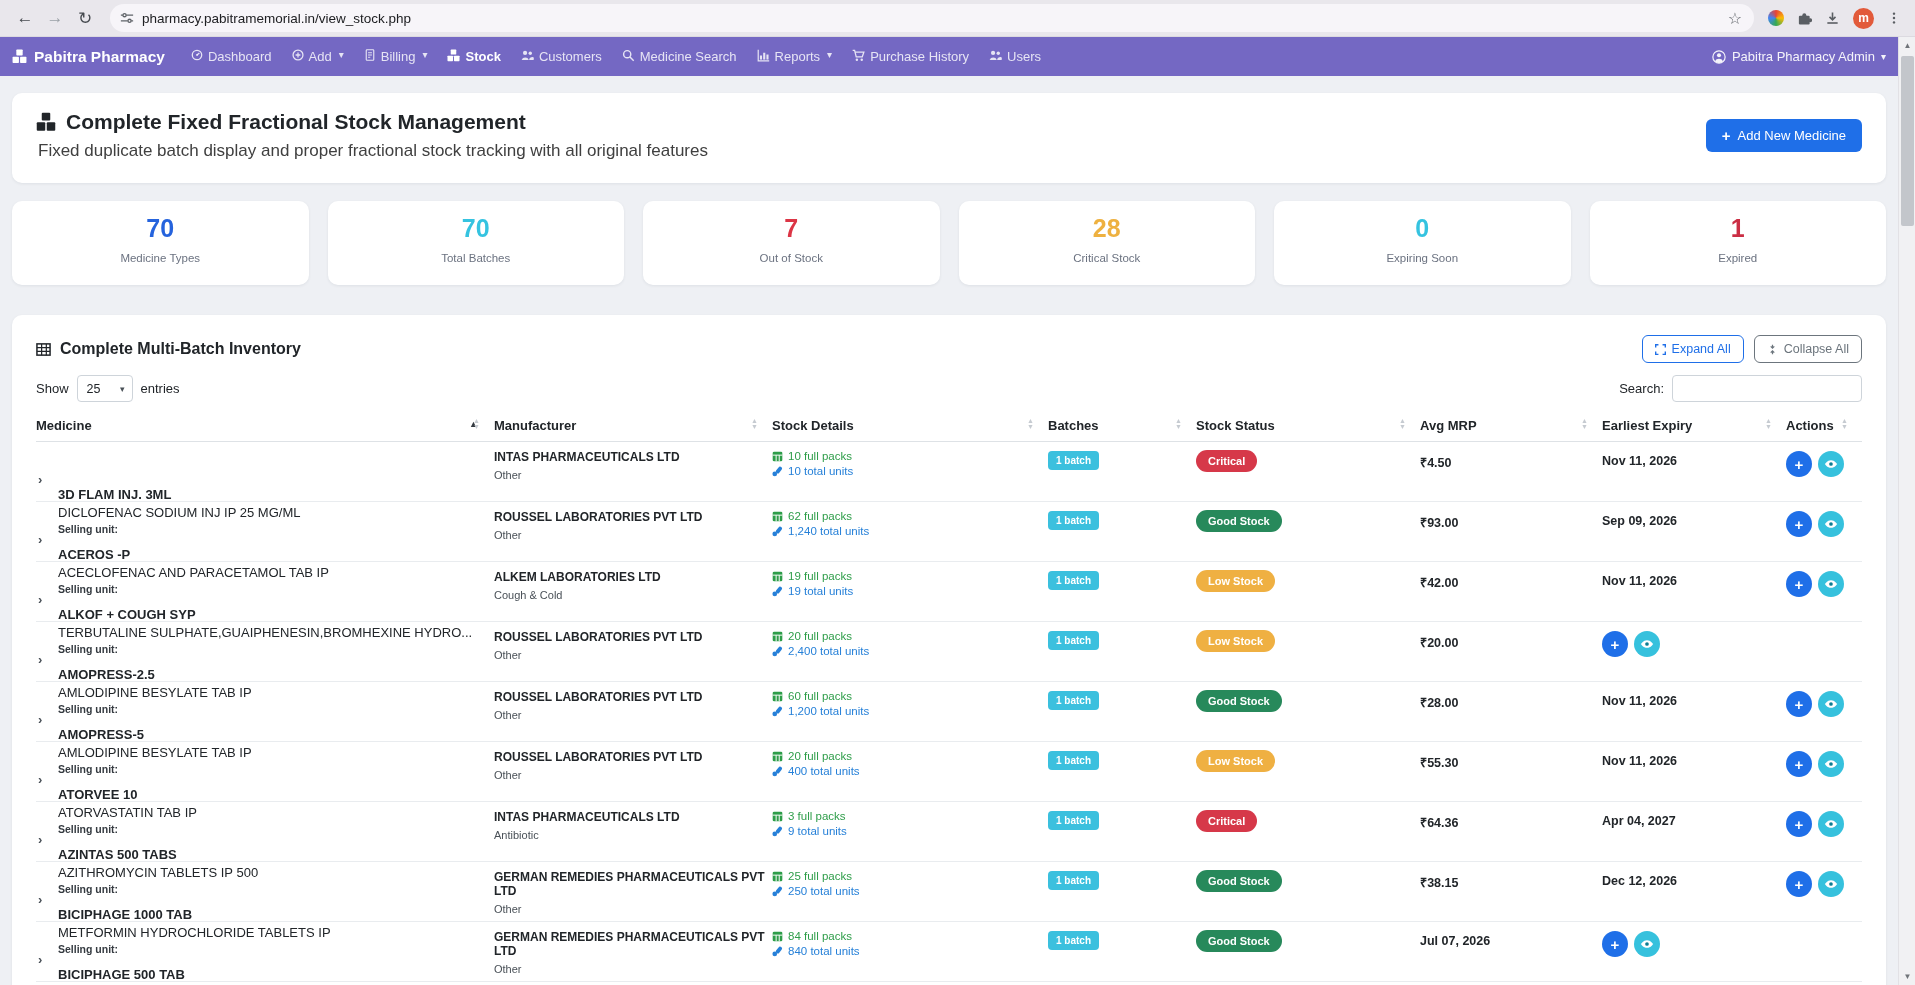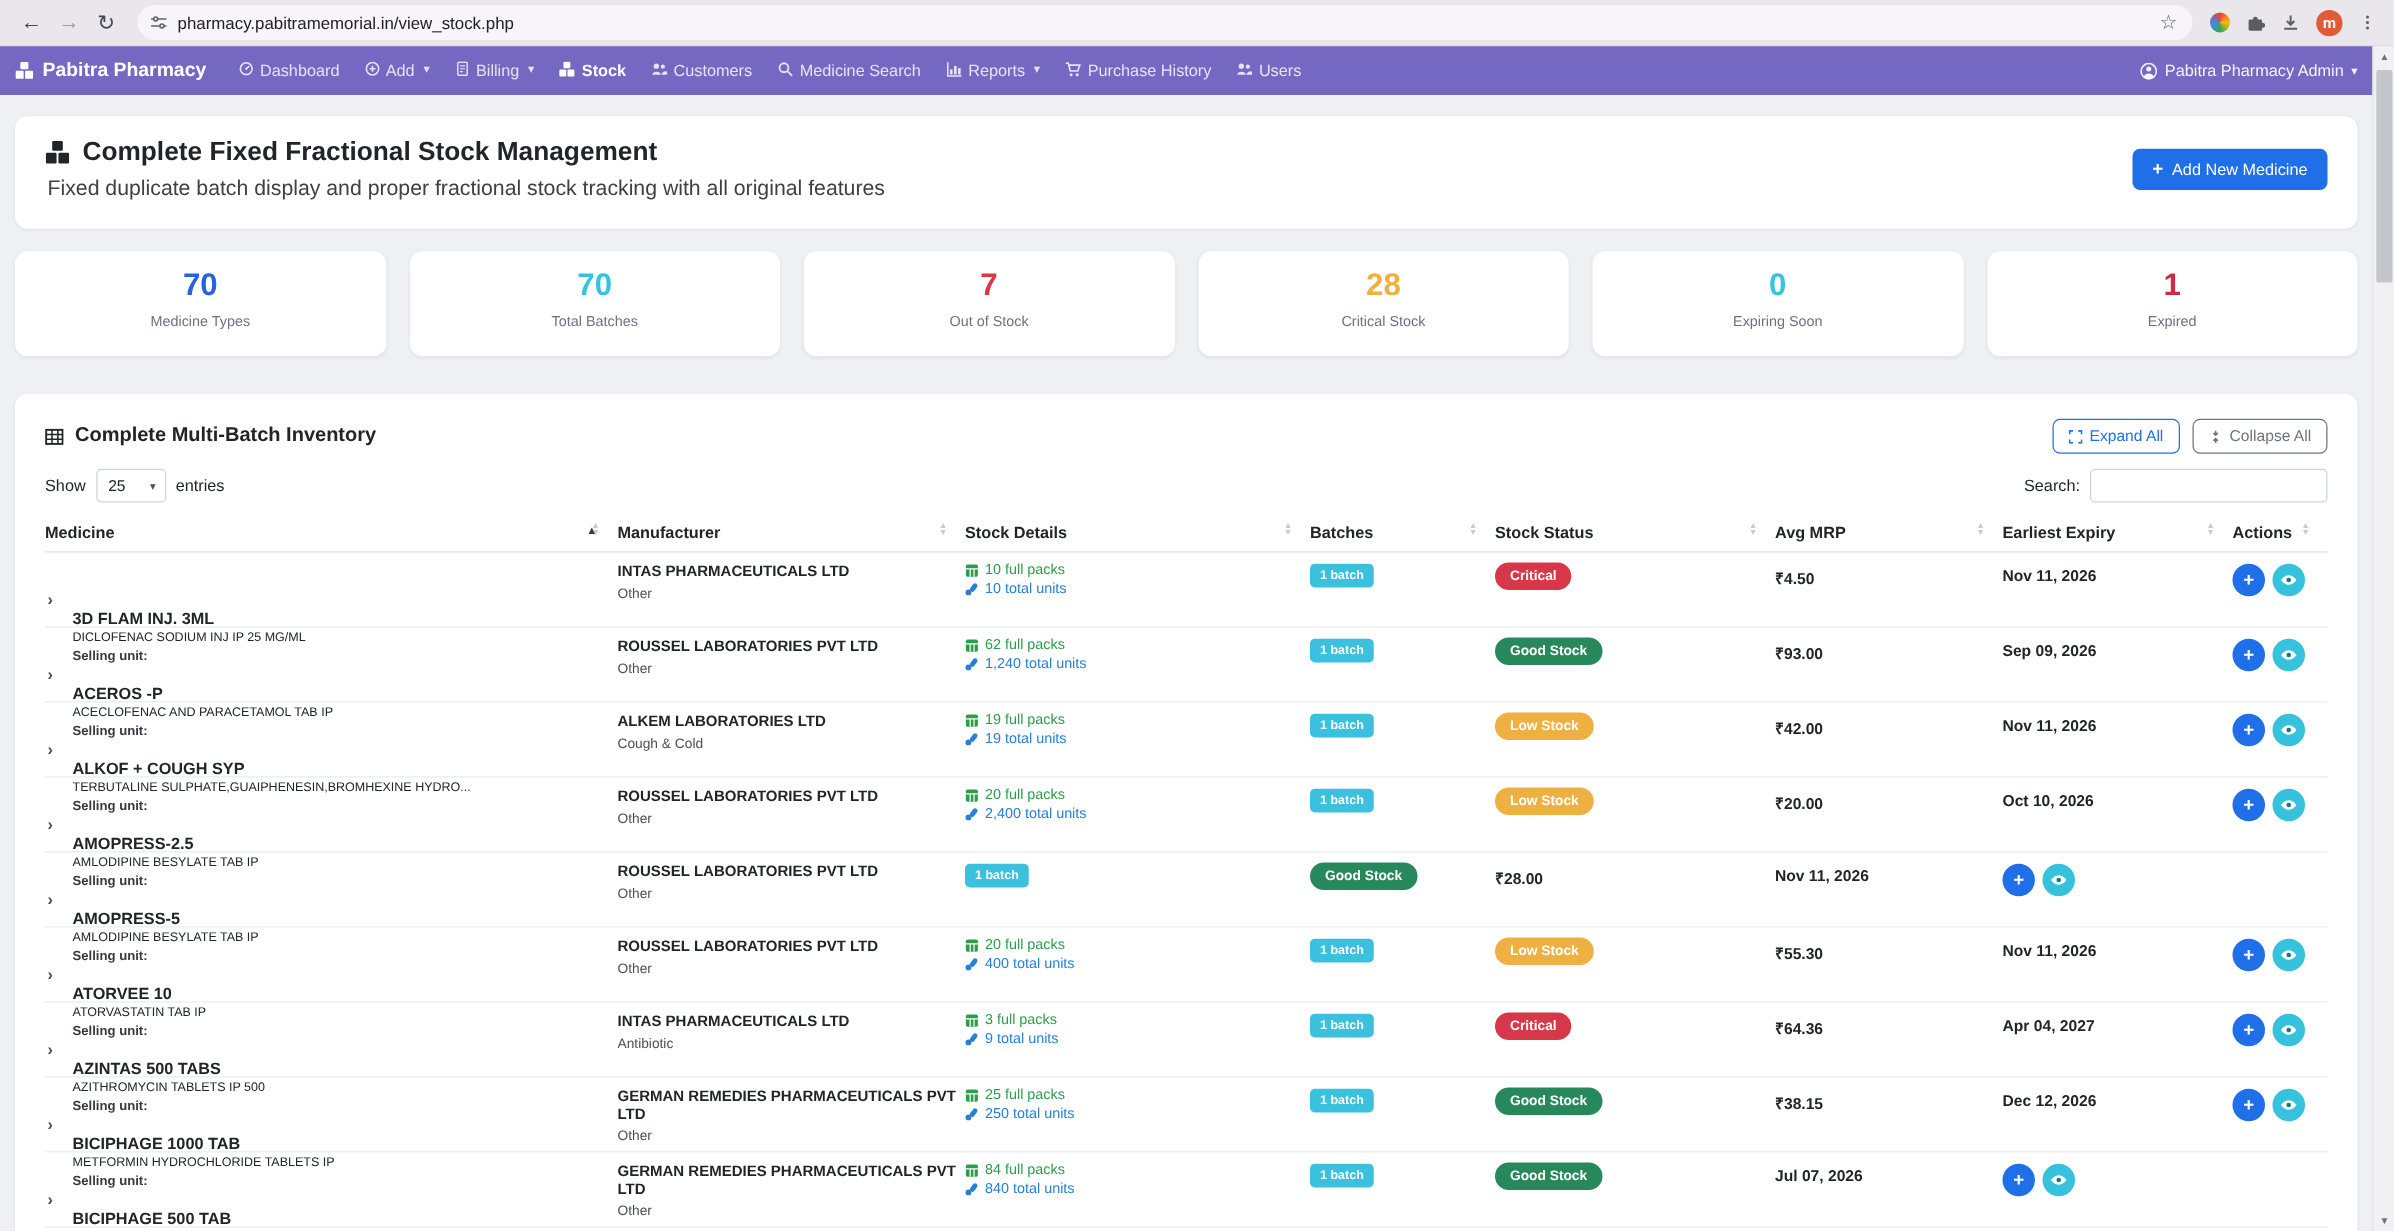--- a/index.html
+++ b/index.html
@@ -84,21 +84,21 @@
   .grid-row { display:grid; grid-template-columns:458px 278px 276px 148px 224px 182px 184px 1fr; }
   .tbl-head { border-bottom:1px solid #dee2e6; padding:4px 0 8px 0; }
   .th { position:relative; font-size:13px; font-weight:bold; color:#212529; padding-right:22px; }
   .th .sort-asc { position:absolute; right:16px; top:1px; font-size:9px; color:#343a40; }
   .th .sort-both { position:absolute; right:14px; top:0; display:flex; flex-direction:column; line-height:6px; font-size:7px; color:#c6cbd1; }
 
   .row { height:60px; border-bottom:1px solid #e9ecef; padding-top:8px; }
   .cell-med { position:relative; padding-left:22px; }
   .med-name { font-size:13px; font-weight:bold; color:#212529;margin-top:37px; }
   .chevron { position:absolute; left:2px; top:22px; font-size:13px; font-weight:bold; color:#495057; cursor:pointer; }
-  .med-generic { font-size:10px; color:#212529; margin-top:3px; }
+  .med-generic { font-size:13px; color:#212529; margin-top:3px; }
   .selling-unit { font-size:10.5px; font-weight:bold; color:#343a40; margin-top:3px; }
   .mfr-name { font-size:12px; font-weight:bold; color:#212529; }
   .mfr-cat { font-size:11px; color:#495057; margin-top:5px; }
   .stock-line { display:flex; align-items:center; gap:5px; font-size:11.5px; }
   .stock-packs { color:var(--packs,#2e9d49); }
   .stock-units { color:var(--units,#2680d8); margin-top:3px; }
   .stock-line .sico { display:flex; font-size:10px; }
   .badge-batch { display:inline-block; background:var(--batch,#3bc0de); color:#fff; font-size:10px; font-weight:bold;
                  padding:4px 8px; border-radius:4px; margin-top:1px; }
   .badge-status { display:inline-block; color:#fff; font-size:11px; font-weight:bold; padding:5px 12px;
@@ -617,21 +617,20 @@
                   <rect x="7.2" y="0.4" width="5.6" height="11" rx="2.8" transform="rotate(38 10 6)"></rect>
                   <circle cx="4" cy="11.5" r="3.4"></circle>
                 </svg>
               </span>
         <span>2,400 total units</span>
       </div>
     </div>
     <div><span class="badge-batch">1 batch</span></div>
     <div><span class="badge-status" style="background: rgb(239, 176, 66);">Low Stock</span></div>
     <div class="cell-mrp">₹20.00</div>
-    <div class="cell-exp">Oct 10, 2026</div>
     <div class="cell-actions">
       <button class="act-btn act-add">+</button>
       <button class="act-btn act-view">
         <span>
                 <svg viewBox="0 0 16 16" width="14" height="14" fill="currentColor">
                   <path d="M1 8s2.6-4.4 7-4.4S15 8 15 8s-2.6 4.4-7 4.4S1 8 1 8z" fill="#fff"></path>
                   <circle cx="8" cy="8" r="2.1" fill="#0b7d93"></circle>
                 </svg>
               </span>
       </button>
@@ -640,20 +639,40 @@
         <div class="grid-row row">
     <div class="cell-med">
       <div class="med-name">AMOPRESS-5</div>
       <span class="chevron">›</span>
       <div class="med-generic">AMLODIPINE BESYLATE TAB IP</div>
       <div class="selling-unit">Selling unit:</div>
     </div>
     <div>
       <div class="mfr-name">ROUSSEL LABORATORIES PVT LTD</div>
       <div class="mfr-cat">Other</div>
+    </div>
+    <div>
+      <div class="stock-line stock-packs">
+        <span class="sico">
+                <svg viewBox="0 0 16 16" width="11" height="11" fill="currentColor">
+                  <rect x="1" y="1" width="14" height="14" rx="2"></rect>
+                  <path d="M1 6h14M6 6v9M10.5 6v9" stroke="#fff" stroke-width="1.4" fill="none"></path>
+                </svg>
+              </span>
+        <span>60 full packs</span>
+      </div>
+      <div class="stock-line stock-units">
+        <span class="sico">
+                <svg viewBox="0 0 16 16" width="11" height="11" fill="currentColor">
+                  <rect x="7.2" y="0.4" width="5.6" height="11" rx="2.8" transform="rotate(38 10 6)"></rect>
+                  <circle cx="4" cy="11.5" r="3.4"></circle>
+                </svg>
+              </span>
+        <span>1,200 total units</span>
+      </div>
     </div>
     <div><span class="badge-batch">1 batch</span></div>
     <div><span class="badge-status" style="background: rgb(39, 137, 91);">Good Stock</span></div>
     <div class="cell-mrp">₹28.00</div>
     <div class="cell-exp">Nov 11, 2026</div>
     <div class="cell-actions">
       <button class="act-btn act-add">+</button>
       <button class="act-btn act-view">
         <span>
                 <svg viewBox="0 0 16 16" width="14" height="14" fill="currentColor">

